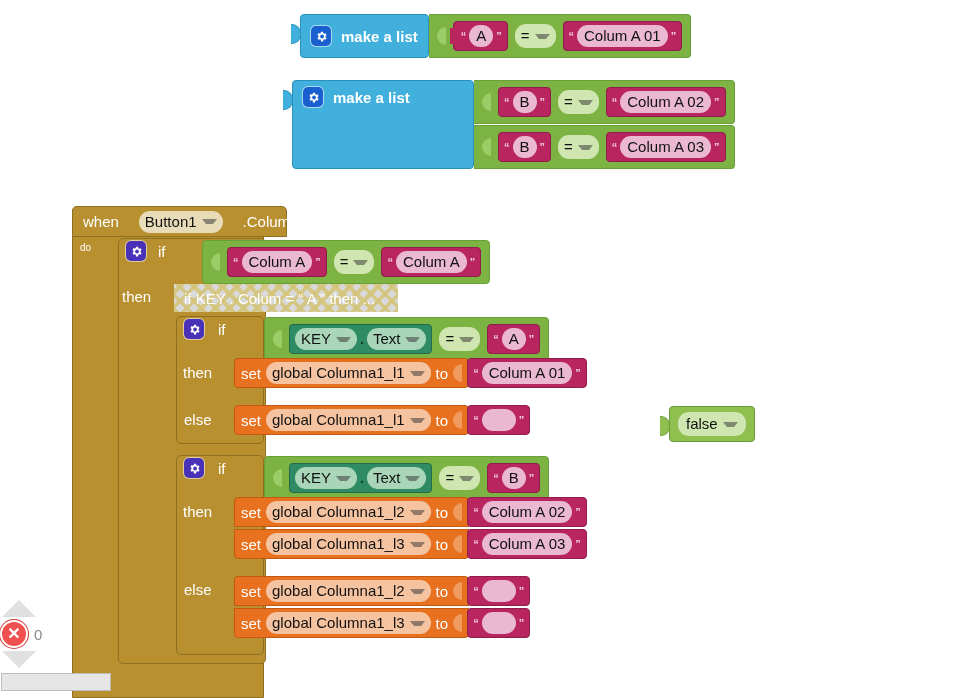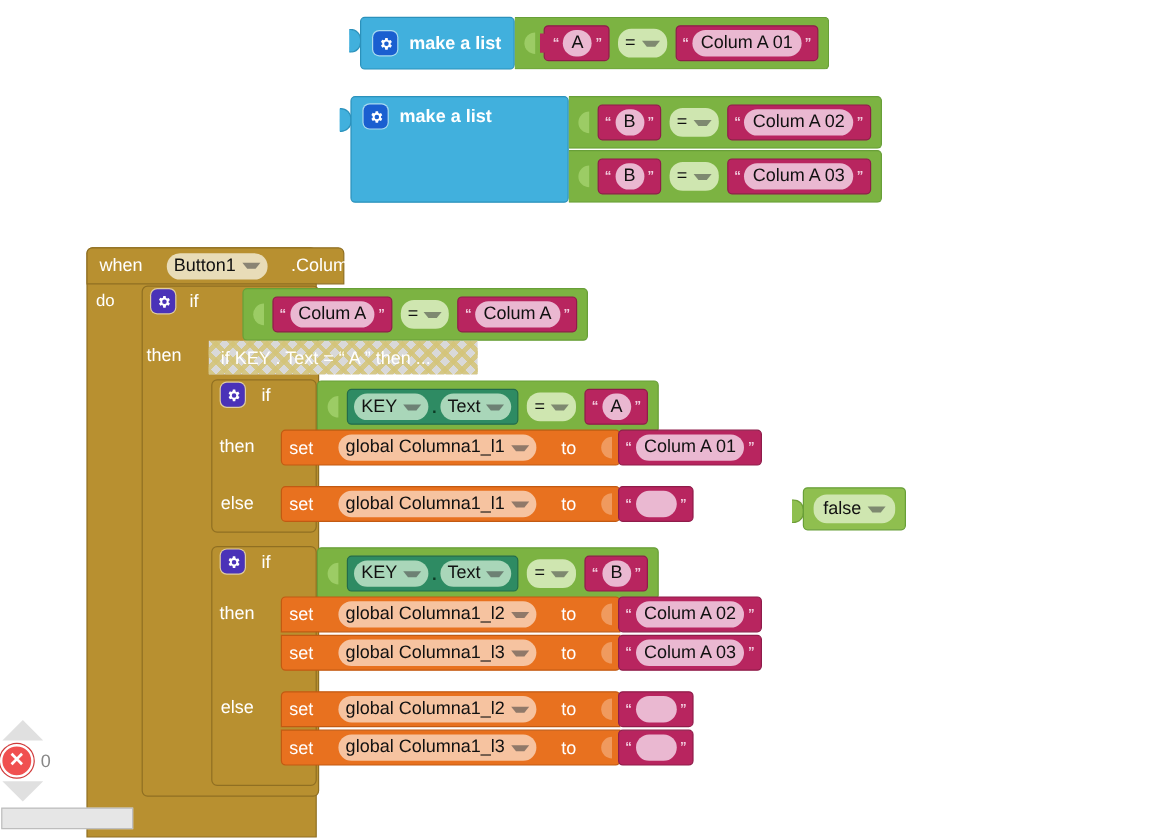--- a/index.html
+++ b/index.html
@@ -77,21 +77,21 @@
   }
   .quote{color:#f2cfe0;font-size:11px;font-weight:bold;line-height:10px;}
   .txt-field{background:#eab8d1;}
 
   
   .ctl{background:#b89030;border:1px solid #8f6f22;border-radius:5px;}
   .ctl-lbl{color:#fff;font-size:15px;}
 
   
   .set-blk{background:#e8711f;border:1px solid #c25a12;border-radius:4px;
-    display:flex;align-items:center;gap:21px;padding:3px 6px;text-align:center;}
+    display:flex;align-items:center;gap:5px;padding:3px 6px;text-align:center;}
   .set-lbl{color:#fff;font-size:15px;}
   .set-field{background:#f6c3a0;}
 
   
   .get-blk{background:#2e8b63;border:1px solid #226b4c;border-radius:4px;
     display:flex;align-items:center;gap:3px;padding:3px 5px;}
   .get-field{background:#a9d6b9;}
   .dot{color:#0c3b25;font-size:14px;font-weight:bold;}
 
   
@@ -221,21 +221,21 @@
 
   <div class="blk ctl row" style="left:72px;top:206px;height:31px;padding:0 10px;gap:20px;border-radius:5px 5px 0 0;width:215px;">
     <span class="ctl-lbl">when</span>
     <div class="field row" style="background:#e8dcb8;padding:1px 6px;">
       <span>Button1</span>
       <span class="ddarrow"></span>
     </div>
     <span class="ctl-lbl">.Colum</span>
   </div>
 
-  <div class="blk" style="left:80px;top:242px;color:#fff;font-size:14px;">
+  <div class="blk" style="left:80px;top:242px;color:#fff;font-size:10px;">
     <span>do</span>
   </div>
 
   <div class="blk ctl" style="left:118px;top:238px;width:148px;height:426px;border-radius:5px;"></div>
 
   <div class="blk row" style="left:126px;top:241px;gap:12px;align-items:center;">
     <div class="gear indigo">
       <svg width="13" height="13" viewBox="0 0 24 24">
           <path fill="#ffffff" d="M19.4 13a7.6 7.6 0 0 0 0-2l2-1.6-2-3.4-2.4 1a7.7 7.7 0 0 0-1.7-1L14.9 3h-3.8l-.4 2.6c-.6.2-1.2.6-1.7 1l-2.4-1-2 3.4L6.6 11a7.6 7.6 0 0 0 0 2l-2 1.6 2 3.4 2.4-1c.5.4 1.1.8 1.7 1l.4 3h3.8l.4-3c.6-.2 1.2-.6 1.7-1l2.4 1 2-3.4-2-1.6zM13 15.5a3.5 3.5 0 1 1 0-7 3.5 3.5 0 0 1 0 7z"></path>
         </svg>
@@ -259,21 +259,21 @@
       <span class="field txt-field">Colum A</span>
       <span class="quote">”</span>
     </div>
   </div>
 
   <div class="blk" style="left:122px;top:288px;color:#fff;font-size:15px;">
     <span>then</span>
   </div>
 
   <div class="blk ghost" style="left:174px;top:284px;width:224px;height:28px;">
-    <span>if KEY . Text = “ A ” then ...</span>
+    <span>if KEY . Colum = “ A ” then ...</span>
   </div>
 
   <div class="blk ctl" style="left:176px;top:316px;width:88px;height:128px;border-radius:5px;"></div>
   <div class="blk row" style="left:184px;top:319px;gap:14px;align-items:center;">
     <div class="gear indigo">
       <svg width="13" height="13" viewBox="0 0 24 24">
           <path fill="#ffffff" d="M19.4 13a7.6 7.6 0 0 0 0-2l2-1.6-2-3.4-2.4 1a7.7 7.7 0 0 0-1.7-1L14.9 3h-3.8l-.4 2.6c-.6.2-1.2.6-1.7 1l-2.4-1-2 3.4L6.6 11a7.6 7.6 0 0 0 0 2l-2 1.6 2 3.4 2.4-1c.5.4 1.1.8 1.7 1l.4 3h3.8l.4-3c.6-.2 1.2-.6 1.7-1l2.4 1 2-3.4-2-1.6zM13 15.5a3.5 3.5 0 1 1 0-7 3.5 3.5 0 0 1 0 7z"></path>
         </svg>
     </div>
     <span class="ctl-lbl">if</span>

